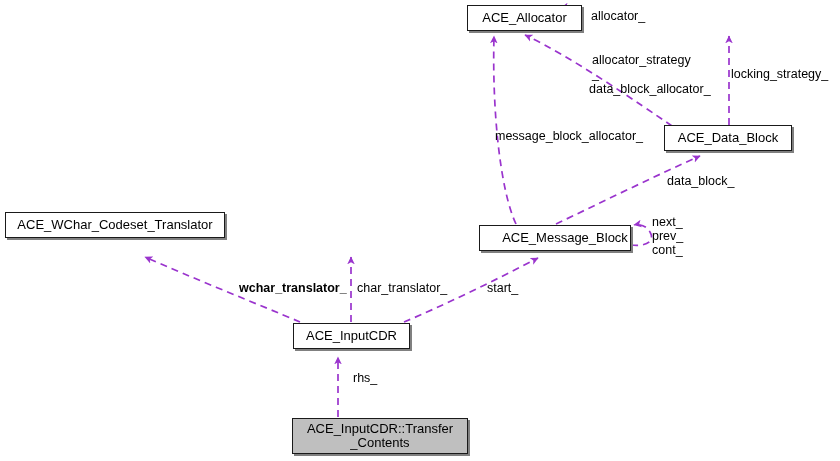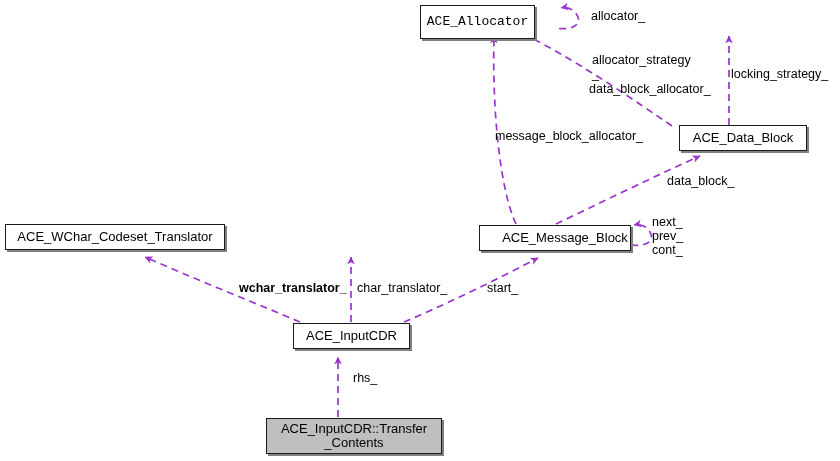--- a/index.html
+++ b/index.html
@@ -35,20 +35,21 @@
     color: #000000;
     font-family: "Liberation Sans", sans-serif;
     font-size: 13px;
     line-height: 14px;
     letter-spacing: 0px;
     white-space: pre-line;
     z-index: 5;
   }
   .node-box.highlight {
     background: #bfbfbf;
+    margin-left: 26px;
   }
   .node-label {
     display: block;
     padding: 0 4px;
   }
   .edge-label {
     position: absolute;
     color: #000000;
     font-family: "Liberation Sans", sans-serif;
     font-size: 12.5px;
@@ -91,30 +92,30 @@
 
       <path d="M351,322 L351,257" marker-end="url(#arrowhead)"></path>
 
       <path d="M404,322 C440,307 496,280 538,258" marker-end="url(#arrowhead)"></path>
 
       <path d="M338,417 L338,357" marker-end="url(#arrowhead)"></path>
 
     </g>
   </svg>
 
-  <div class="node-box" id="node-0" style="left: 420px; top: 5px; width: 115px; height: 34px; font-family: Liberation Mono, monospace;">
+  <div class="node-box" id="node-0" style="left: 467px; top: 5px; width: 115px; height: 26px;">
     <span class="node-label">ACE_Allocator</span>
   </div>
 
 
-  <div class="node-box" id="node-2" style="left: 664px; top: 125px; width: 128px; height: 26px; margin-left: 15px;">
+  <div class="node-box" id="node-2" style="left: 664px; top: 125px; width: 128px; height: 26px;">
     <span class="node-label">ACE_Data_Block</span>
   </div>
 
-  <div class="node-box" id="node-3" style="left: 5px; top: 224px; width: 220px; height: 26px;">
+  <div class="node-box" id="node-3" style="left: 5px; top: 212px; width: 220px; height: 26px;">
     <span class="node-label">ACE_WChar_Codeset_Translator</span>
   </div>
 
 
   <div class="node-box" id="node-5" style="left: 479px; top: 225px; width: 152px; height: 26px; padding-left: 20px;">
     <span class="node-label">ACE_Message_Block</span>
   </div>
 
   <div class="node-box" id="node-6" style="left: 293px; top: 323px; width: 117px; height: 26px;">
     <span class="node-label">ACE_InputCDR</span>

